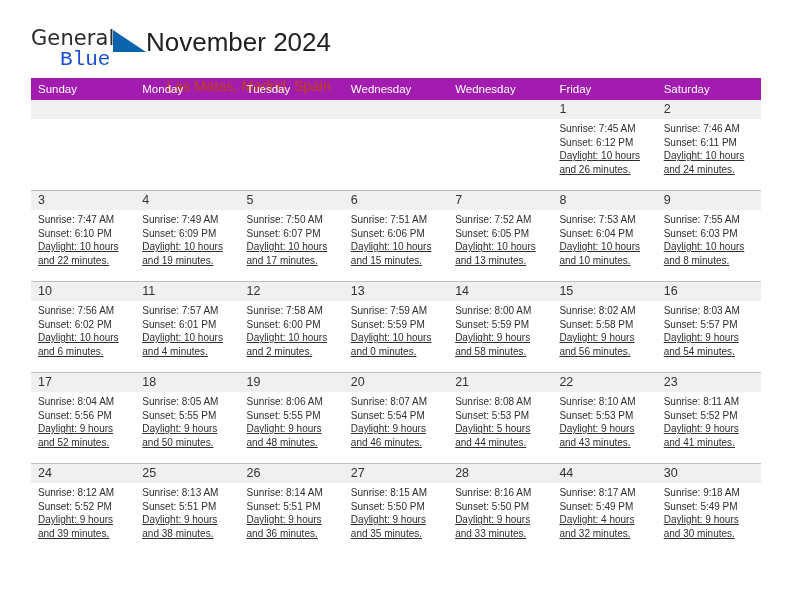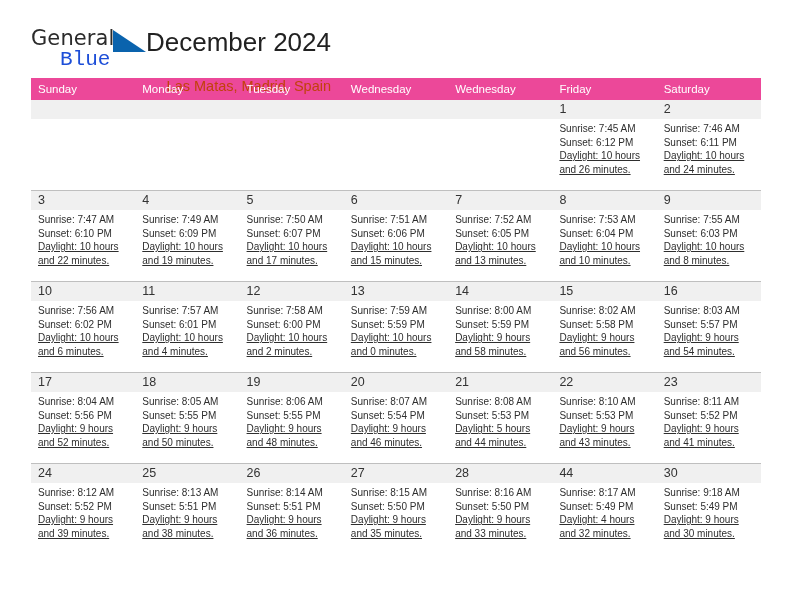--- a/index.html
+++ b/index.html
@@ -85,21 +85,21 @@
   }
 
   
   .calendar {
     margin: 0 31px;
     width: 730px;
     border-collapse: collapse;
     table-layout: fixed;
   }
   .calendar th {
-    background: #ec4899;
+    background: #a21caf;
     color: #ffffff;
     font-size: 11.5px;
     font-weight: 400;
     text-align: left;
     padding: 5px 0 5px 7px;
     height: 21px;
     box-sizing: border-box;
     border: none;
   }
   .calendar td {
@@ -152,21 +152,21 @@
 
   <div class="top-header">
 
     <div class="brand">
       <span class="brand-general">General</span>
       <span class="brand-triangle"></span>
       <span class="brand-blue">Blue</span>
     </div>
 
     <div class="title-block">
-      <div class="cal-title">December 2024</div>
+      <div class="cal-title">November 2024</div>
       <div class="cal-subtitle">Las Matas, Madrid, Spain</div>
     </div>
 
   </div>
 
   <table class="calendar">
     <thead>
       <tr>
           <th>Sunday</th>
           <th>Monday</th>

